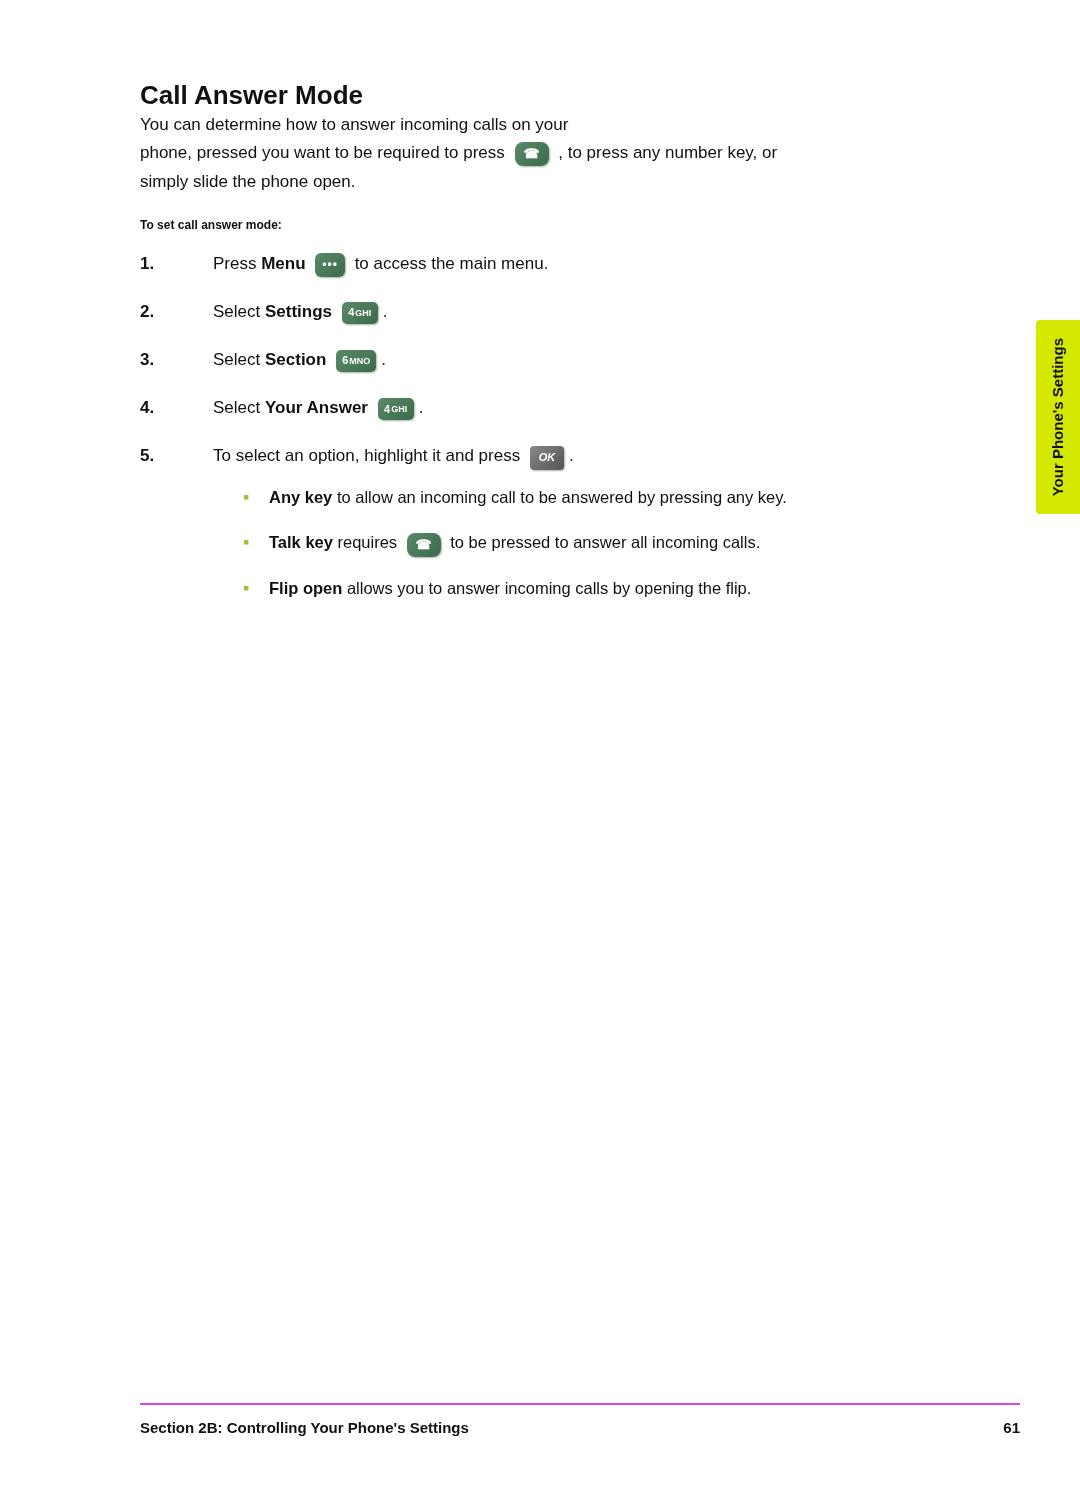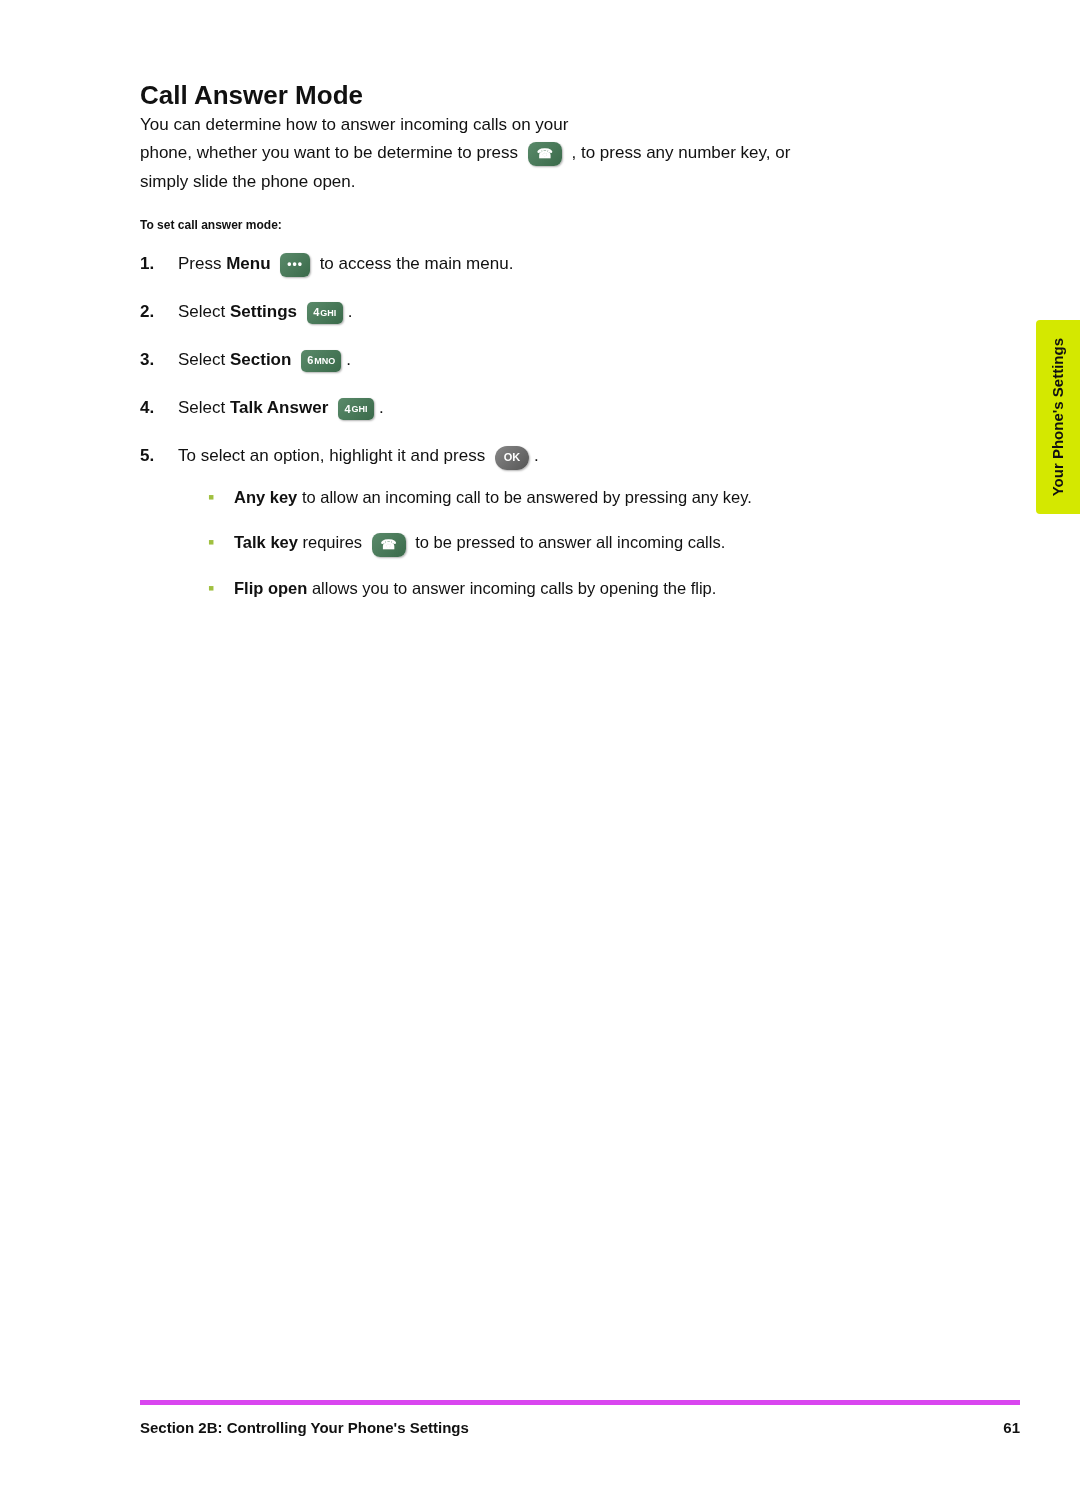--- a/index.html
+++ b/index.html
@@ -65,20 +65,21 @@
 
     .step-num {
       font-weight: 900;
       font-size: 17px;
       min-width: 32px;
       margin-right: 6px;
     }
 
     .step-content {
       flex: 1;
+      margin-left: 35px;
     }
 
     .step-content b {
       font-weight: 900;
     }
 
     .inline-icon {
       display: inline-block;
       vertical-align: middle;
       margin: 0 3px;
@@ -99,28 +100,29 @@
       margin: 0 2px;
       box-shadow: 1px 1px 2px rgba(0,0,0,0.3);
     }
 
     .ok-icon {
       display: inline-flex;
       align-items: center;
       justify-content: center;
       background: linear-gradient(135deg, #888 0%, #555 100%);
       color: #fff;
-      border-radius: 12px;
+      border-radius: 4px;
       font-size: 11px;
       font-weight: 700;
       width: 34px;
       height: 24px;
       vertical-align: middle;
       margin: 0 2px;
       box-shadow: 1px 1px 2px rgba(0,0,0,0.3);
+      font-style: italic;
     }
 
     .sub-list {
       list-style: none;
       padding-left: 30px;
       margin-top: 14px;
     }
 
     .sub-list li {
       display: flex;
@@ -144,21 +146,21 @@
     }
 
     .footer {
       position: absolute;
       bottom: 60px;
       left: 140px;
       right: 60px;
       display: flex;
       justify-content: space-between;
       align-items: center;
-      border-top: 5px solid #d946ef;
+      border-top: 2px solid #d946ef;
       padding-top: 14px;
     }
 
     .footer-text {
       font-size: 15px;
       font-weight: 700;
       color: #111;
     }
 
     .footer-page {
@@ -254,21 +256,21 @@
 
   <div class="side-tab">
     <span class="side-tab-text">Your Phone's Settings</span>
   </div>
 
   <h1 class="section-title">Call Answer Mode</h1>
 
   <p class="intro-text">
     <span>You can determine how to answer incoming calls on your</span>
     <br>
-    <span>phone, whether you want to be determine to press</span>
+    <span>phone, pressed you want to be required to press</span>
     <span class="inline-icon">
       <span class="talk-icon">☎</span>
     </span>
     <span>, to press any number key, or simply slide the phone open.</span>
   </p>
 
   <span class="bold-label">To set call answer mode:</span>
 
   <ol class="steps-list">
 
@@ -303,21 +305,21 @@
           <span class="key-6mno">
             6<span style="font-size:9px;margin-left:1px;text-align:center;">MNO</span>
           </span>
         </span>.
       </span>
     </li>
 
     <li>
       <span class="step-num">4.</span>
       <span class="step-content">
-        Select <b>Talk Answer</b>
+        Select <b>Your Answer</b>
         <span class="inline-icon">
           <span class="key-4ghi">
             4<span style="font-size:9px;margin-left:1px;">GHI</span>
           </span>
         </span>.
       </span>
     </li>
 
     <li style="flex-direction: column;">
       <div style="display:flex;align-items:flex-start;">

